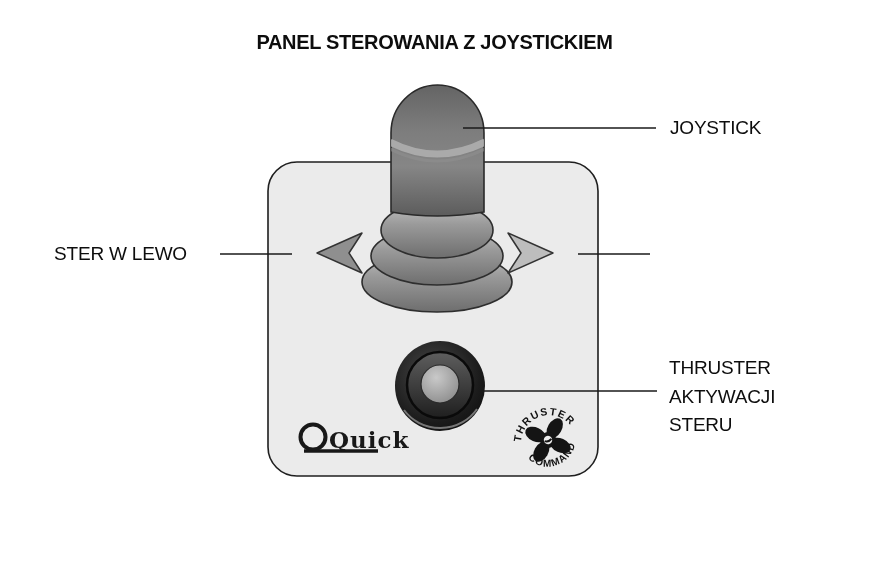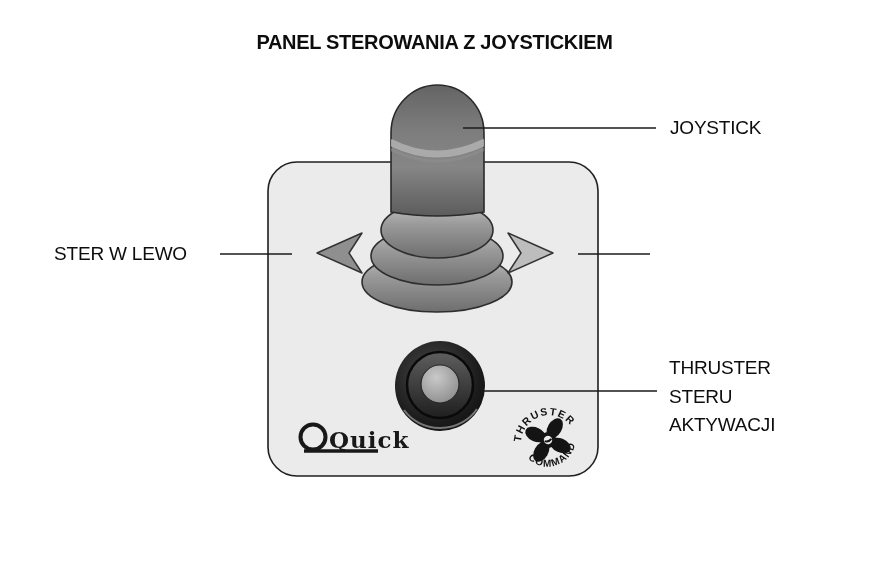--- a/index.html
+++ b/index.html
@@ -126,17 +126,17 @@
 
   <div class="page-title">PANEL STEROWANIA Z JOYSTICKIEM</div>
 
   <div class="callout callout-joystick">JOYSTICK</div>
 
   <div class="callout callout-steer-left">STER W LEWO</div>
 
 
   <div class="callout callout-activation">
     <div>THRUSTER</div>
+    <div>AKTYWACJI</div>
     <div>STERU</div>
-    <div>AKTYWACJI</div>
   </div>
 
 </div>
 
 </body></html>

